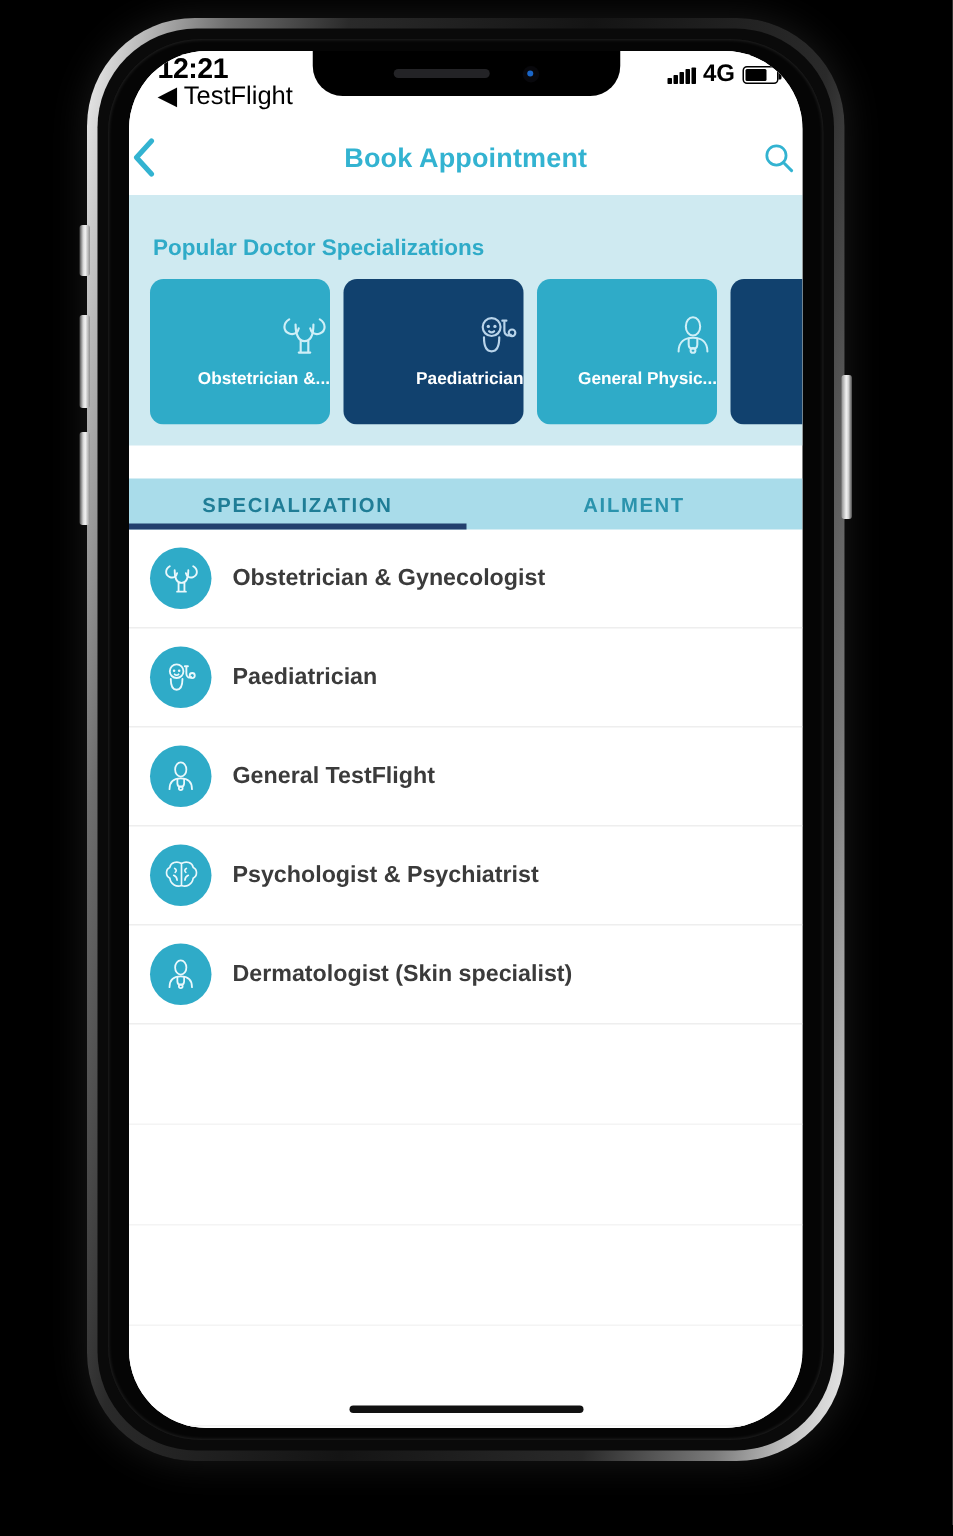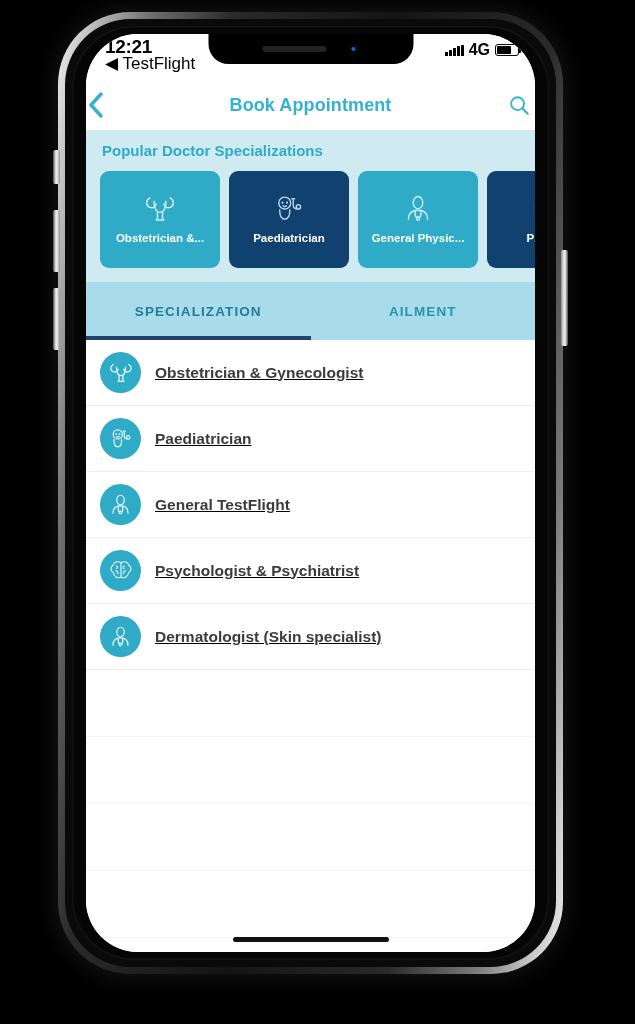--- a/index.html
+++ b/index.html
@@ -200,36 +200,37 @@
   
   .popular {
     background: #cfeaf1;
     padding: 12px 0 14px 0;
   }
   .popular-title {
     font-size: 15px;
     font-weight: bold;
     color: #2fabc8;
     padding: 0 16px 12px 16px;
+    margin-top: 15px;
   }
   .cards {
     display: flex;
     gap: 9px;
     padding-left: 14px;
     overflow: hidden;
   }
   .card {
     flex: 0 0 auto;
     width: 120px;
     height: 97px;
     border-radius: 9px;
     position: relative;
     display: flex;
     flex-direction: column;
-    align-items: center;
+    align-items: flex-end;
     justify-content: center;
     cursor: pointer;
   }
   .card-icon {
     height: 42px;
     display: flex;
     align-items: center;
     justify-content: center;
     margin-bottom: 2px;
   }
@@ -242,22 +243,23 @@
     overflow: hidden;
     text-overflow: ellipsis;
     max-width: 106px;
     padding-bottom: 8px;
   }
 
   
   .tabs {
     display: flex;
     background: #a9dcea;
-    height: 58px;
-    position: relative;
+    height: 34px;
+    position: relative;
+    margin-top: 22px;
   }
   .tab {
     flex: 1;
     display: flex;
     align-items: center;
     justify-content: center;
     font-size: 13.5px;
     font-weight: bold;
     letter-spacing: 1.1px;
     color: #2a93ad;
@@ -279,21 +281,20 @@
     flex: 1;
   }
   .row {
     display: flex;
     align-items: center;
     height: 66px;
     padding-left: 14px;
     border-bottom: 1px solid #eeeeee;
     cursor: pointer;
     box-sizing: border-box;
-    text-decoration: underline;
   }
   .row-empty { height: 66px; border-bottom: 1px solid #f4f4f4; }
   .row-badge {
     width: 41px; height: 41px;
     border-radius: 50%;
     background: #2fabc8;
     display: flex; align-items: center; justify-content: center;
     flex: 0 0 auto;
   }
   .row-label {

